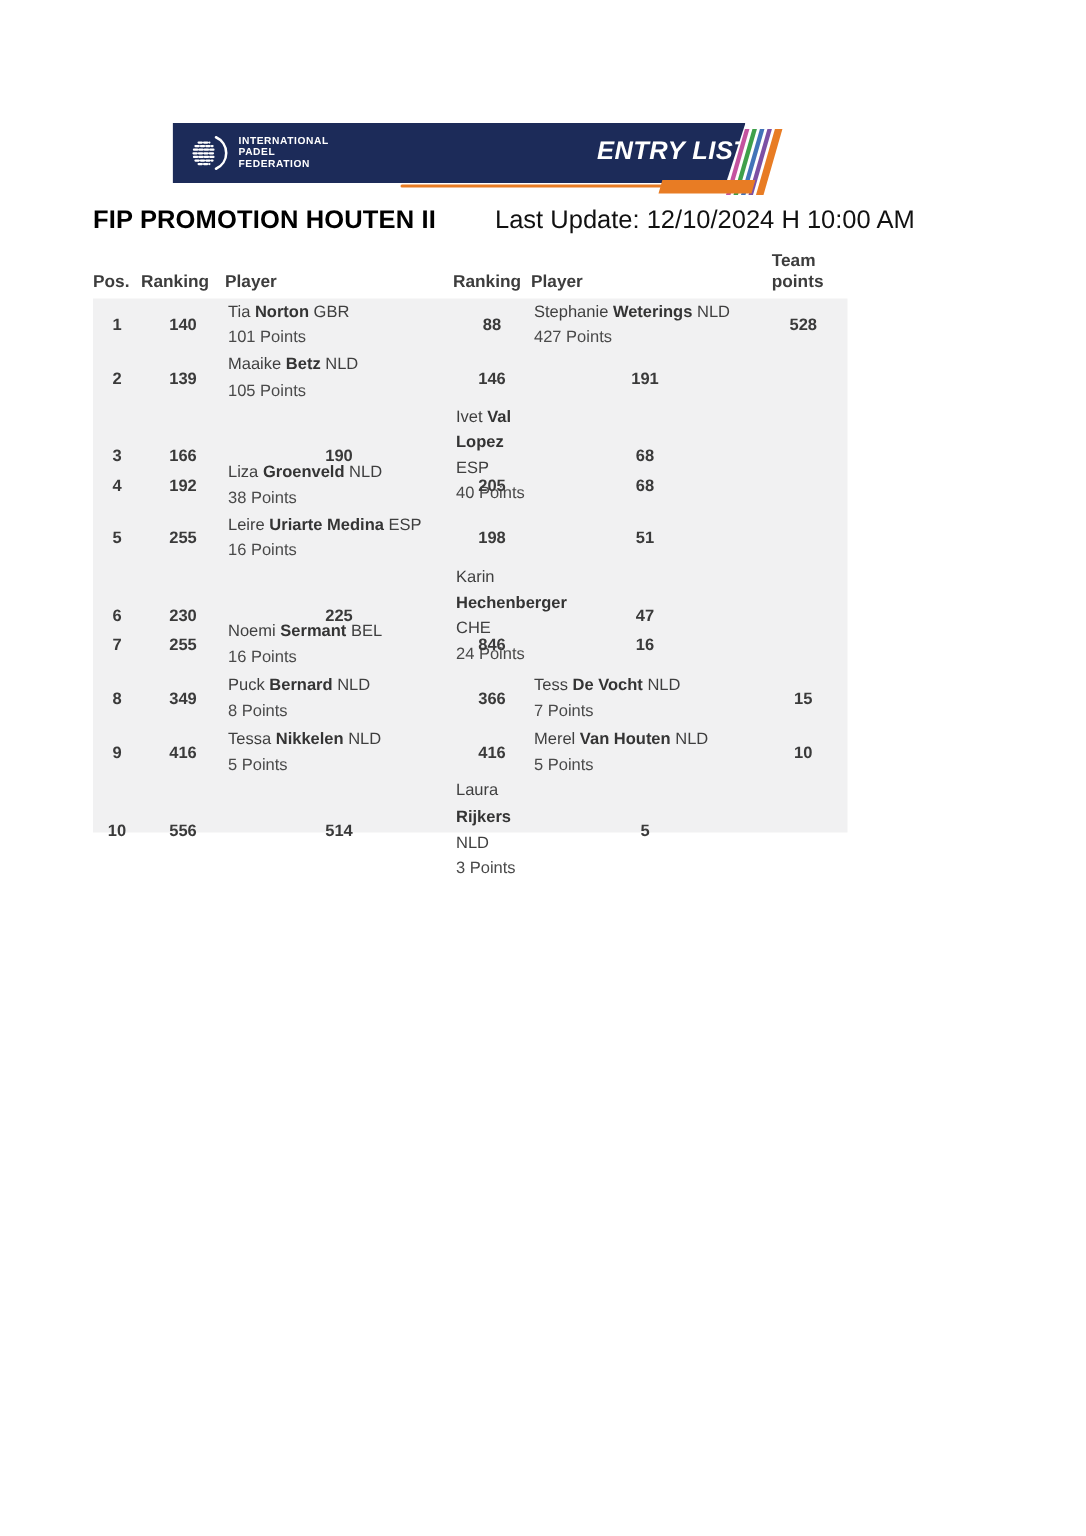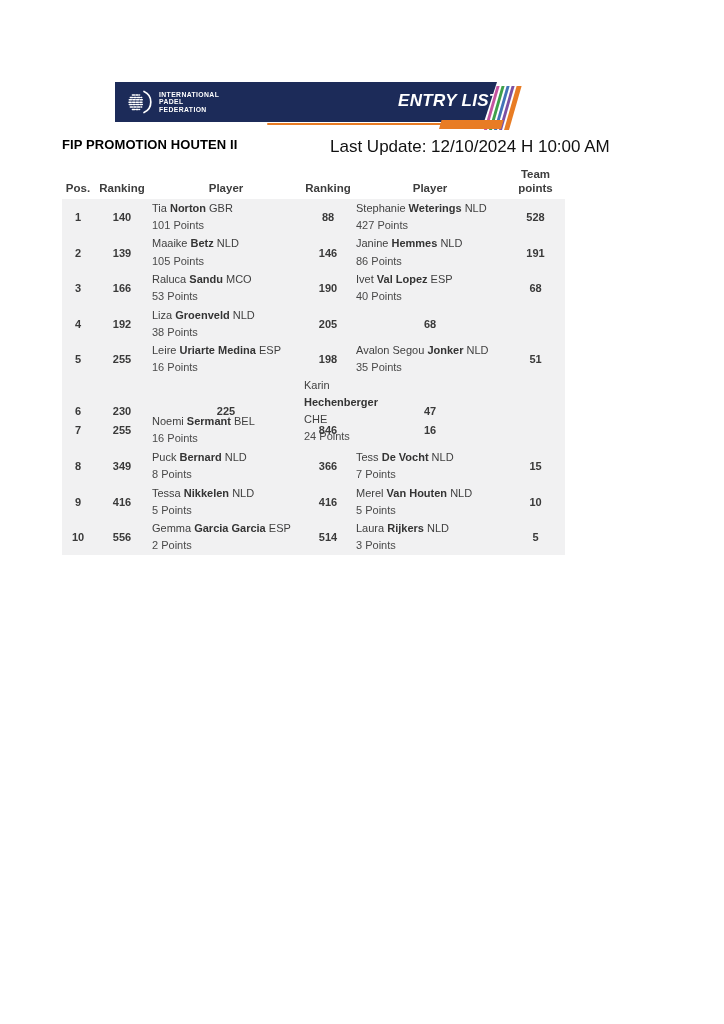--- a/index.html
+++ b/index.html
@@ -33,34 +33,34 @@
     background:#e87c24; border-radius:1px;
   }
   .underline-thick {
     position:absolute; left:324px; top:38px; width:62px; height:9px;
     background:#e87c24; transform:skewX(-16deg); transform-origin:bottom left;
   }
 
   
   .doc-title {
     position:absolute; left:62px; top:137px;
-    font-weight:bold; font-size:13px; color:#000000; letter-spacing:.1px;
+    font-weight:bold; font-size:17px; color:#000000; letter-spacing:.1px;
   }
   .last-update {
     position:absolute; left:330px; top:137px;
     font-size:17px; color:#111111;
   }
 
   
   .entry-table { position:absolute; left:62px; top:168px; width:503px; }
   .cols { display:grid; grid-template-columns:32px 56px 152px 52px 152px 59px; }
   .thead { align-items:end; padding-bottom:4px; }
   .thead .th {
     font-weight:bold; font-size:11.5px; color:#3d3d3d;
-    text-align:center; line-height:1.18;
+    line-height:1.18;
   }
   .tbody { background:#f1f1f2; }
   .trow { height:35.6px; align-items:center; }
   .num { text-align:center; font-weight:bold; font-size:11px; color:#3a3a3a; }
   .player-cell { font-size:11px; color:#3f3f3f; line-height:1.55; padding-left:2px; }
   .name-line b { color:#343434;margin-top:44px; }
   .points-line { color:#4a4a4a; }
 </style>
 </head>
 <body>
@@ -135,34 +135,26 @@
   </div>
 
   <div class="cols trow">
     <div class="num">2</div>
     <div class="num">139</div>
     <div class="player-cell">
       <div class="name-line"><span>Maaike</span> <b>Betz</b> <span>NLD</span></div>
       <div class="points-line">105 Points</div>
     </div>
     <div class="num">146</div>
-    <div class="player-cell">
-      <div class="name-line"><span>Janine</span> <b>Hemmes</b> <span>NLD</span></div>
-      <div class="points-line">86 Points</div>
-    </div>
     <div class="num">191</div>
   </div>
 
   <div class="cols trow">
     <div class="num">3</div>
     <div class="num">166</div>
-    <div class="player-cell">
-      <div class="name-line"><span>Raluca</span> <b>Sandu</b> <span>MCO</span></div>
-      <div class="points-line">53 Points</div>
-    </div>
     <div class="num">190</div>
     <div class="player-cell">
       <div class="name-line"><span>Ivet</span> <b>Val Lopez</b> <span>ESP</span></div>
       <div class="points-line">40 Points</div>
     </div>
     <div class="num">68</div>
   </div>
 
   <div class="cols trow">
     <div class="num">4</div>
@@ -176,24 +168,20 @@
   </div>
 
   <div class="cols trow">
     <div class="num">5</div>
     <div class="num">255</div>
     <div class="player-cell">
       <div class="name-line"><span>Leire</span> <b>Uriarte Medina</b> <span>ESP</span></div>
       <div class="points-line">16 Points</div>
     </div>
     <div class="num">198</div>
-    <div class="player-cell">
-      <div class="name-line"><span>Avalon Segou</span> <b>Jonker</b> <span>NLD</span></div>
-      <div class="points-line">35 Points</div>
-    </div>
     <div class="num">51</div>
   </div>
 
   <div class="cols trow">
     <div class="num">6</div>
     <div class="num">230</div>
     <div class="num">225</div>
     <div class="player-cell">
       <div class="name-line"><span>Karin</span> <b>Hechenberger</b> <span>CHE</span></div>
       <div class="points-line">24 Points</div>
@@ -238,24 +226,20 @@
     <div class="player-cell">
       <div class="name-line"><span>Merel</span> <b>Van Houten</b> <span>NLD</span></div>
       <div class="points-line">5 Points</div>
     </div>
     <div class="num">10</div>
   </div>
 
   <div class="cols trow">
     <div class="num">10</div>
     <div class="num">556</div>
-    <div class="player-cell">
-      <div class="name-line"><span>Gemma</span> <b>Garcia Garcia</b> <span>ESP</span></div>
-      <div class="points-line">2 Points</div>
-    </div>
     <div class="num">514</div>
     <div class="player-cell">
       <div class="name-line"><span>Laura</span> <b>Rijkers</b> <span>NLD</span></div>
       <div class="points-line">3 Points</div>
     </div>
     <div class="num">5</div>
   </div>
 </div>
   </div>
 

